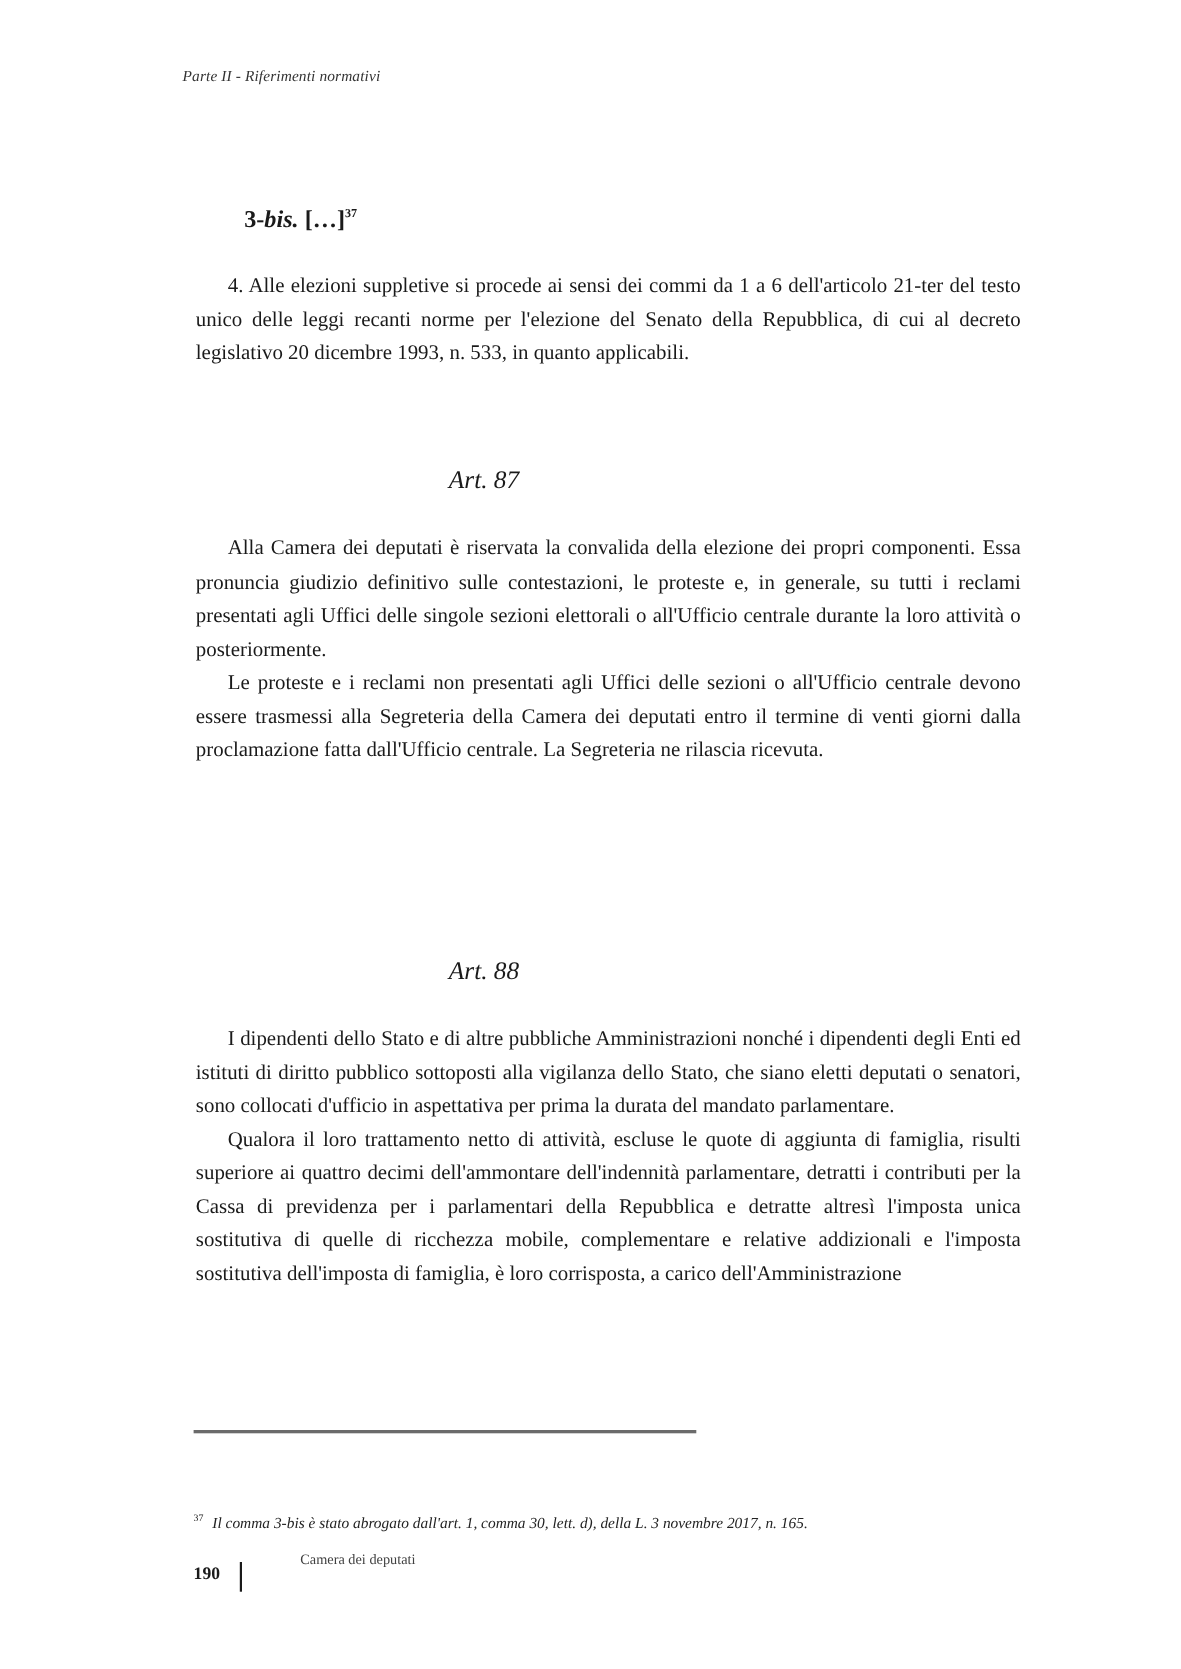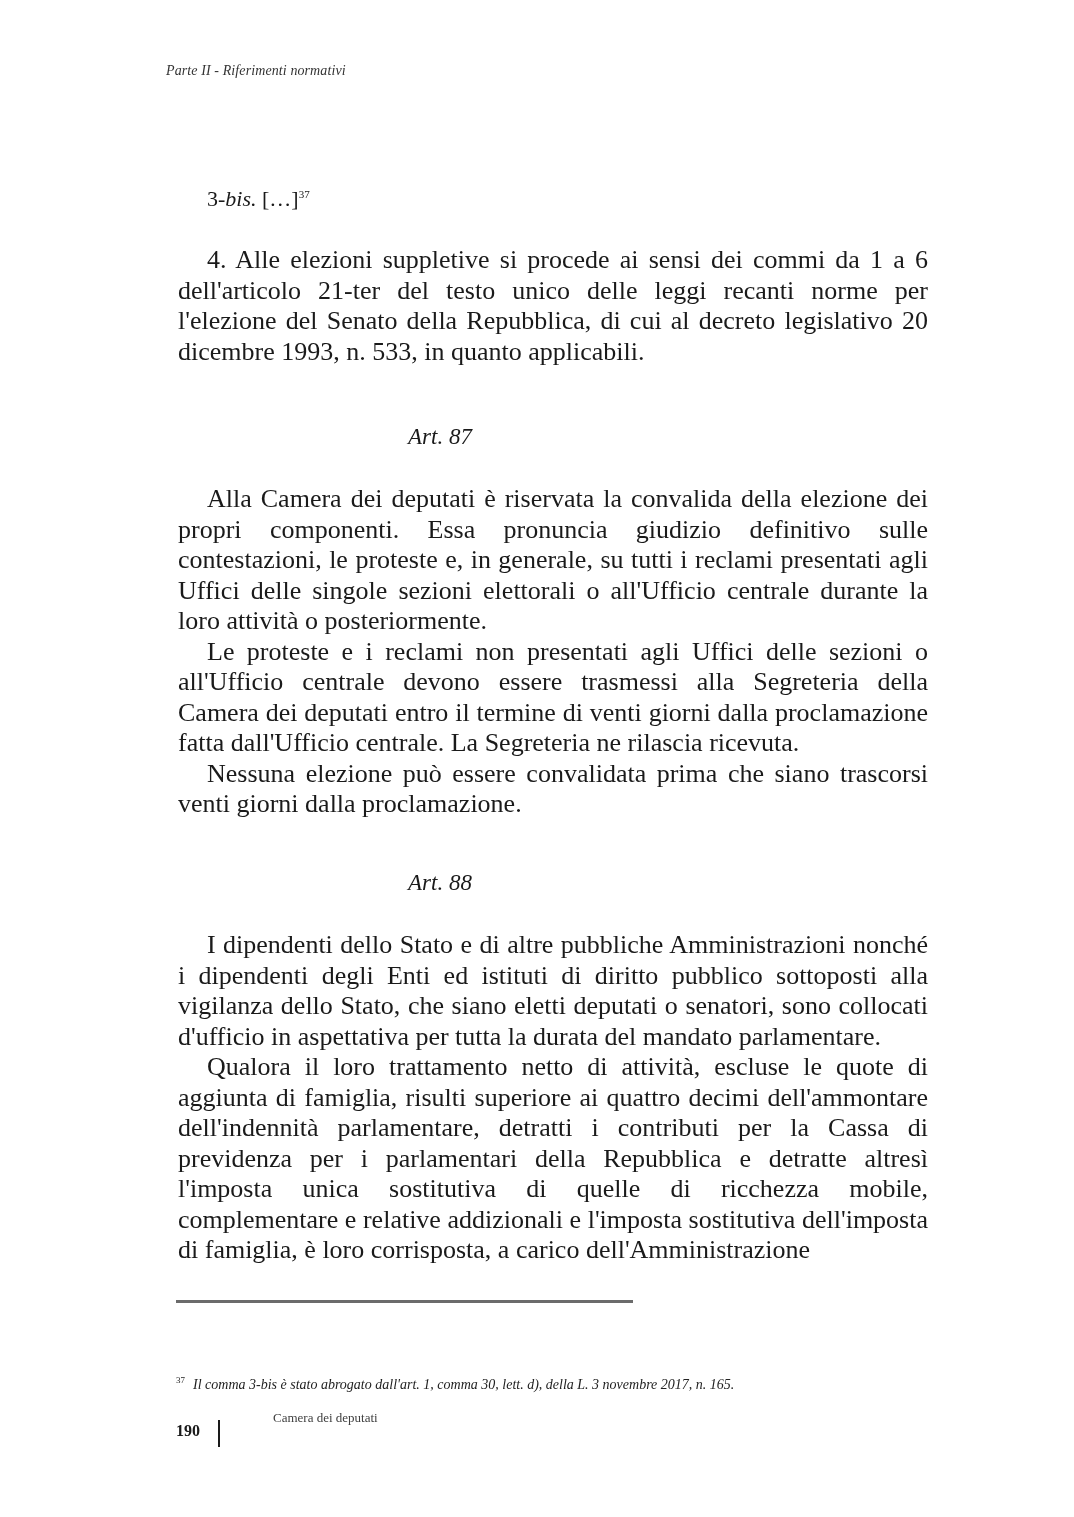--- a/index.html
+++ b/index.html
@@ -1,22 +1,22 @@
 <!DOCTYPE html>
 <html><head>
 <meta charset="utf-8">
 <style>
   html, body { margin: 0; padding: 0; background: #ffffff; }
   body { width: 1074px; height: 1517px; position: relative; overflow: hidden;
          font-family: "Liberation Serif", "DejaVu Serif", serif; color: #1a1a1a; }
   .running-head { position: absolute; left: 166px; top: 63px; font-style: italic;
                   font-size: 14px; color: #333; letter-spacing: 0.1px; text-align: center; }
-  .block { position: absolute; left: 178px; width: 750px; font-size: 26px; line-height: 30.5px; }
+  .block { position: absolute; left: 178px; width: 750px; font-size: 19px; line-height: 30.5px; }
   .para { margin: 0; text-align: justify; text-align-last: left; text-indent: 29px; }
-  .bis { left: 207px; top: 184px; font-size: 22px; }
+  .bis { left: 222px; top: 184px; font-size: 22px; font-weight: bold; }
   .bis sup { font-size: 11px; vertical-align: super; line-height: 0; }
   .art-head { position: absolute; left: 0; width: 850px; text-align: center;
               font-style: italic; font-size: 23px; padding-left: 30px; box-sizing: border-box; }
   .footnote-rule { position: absolute; left: 176px; top: 1300px; width: 457px; height: 3px; background: #6b6b6b; }
   .footnote { position: absolute; left: 176px; top: 1375px; font-size: 14px; font-style: italic; color: #222; }
   .footnote sup { font-size: 9px; font-style: normal; margin-right: 8px; }
   .page-number { position: absolute; left: 176px; top: 1422px; font-weight: bold; font-size: 16px; }
   .page-bar { position: absolute; left: 218px; top: 1420px; width: 2px; height: 27px; background: #1a1a1a; }
   .publisher { position: absolute; left: 273px; top: 1410px; font-size: 13px; color: #404040; }
 </style>
@@ -31,27 +31,26 @@
 
 <div class="block" style="top:245px;">
   <p class="para">4. Alle elezioni suppletive si procede ai sensi dei commi da 1 a 6 dell'articolo 21-ter del testo unico delle leggi recanti norme per l'elezione del Senato della Repubblica, di cui al decreto legislativo 20 dicembre 1993, n. 533, in quanto applicabili.</p>
 </div>
 
 <div class="art-head" style="top:424px;">Art. 87</div>
 
 <div class="block" style="top:484px;">
   <p class="para">Alla Camera dei deputati è riservata la convalida della elezione dei propri componenti. Essa pronuncia giudizio definitivo sulle contestazioni, le proteste e, in generale, su tutti i reclami presentati agli Uffici delle singole sezioni elettorali o all'Ufficio centrale durante la loro attività o posteriormente.</p>
   <p class="para">Le proteste e i reclami non presentati agli Uffici delle sezioni o all'Ufficio centrale devono essere trasmessi alla Segreteria della Camera dei deputati entro il termine di venti giorni dalla proclamazione fatta dall'Ufficio centrale. La Segreteria ne rilascia ricevuta.</p>
-  <p class="para">Nessuna elezione può essere convalidata prima che siano trascorsi venti giorni dalla proclamazione.</p>
 </div>
 
 <div class="art-head" style="top:870px;">Art. 88</div>
 
 <div class="block" style="top:930px;">
-  <p class="para">I dipendenti dello Stato e di altre pubbliche Amministrazioni nonché i dipendenti degli Enti ed istituti di diritto pubblico sottoposti alla vigilanza dello Stato, che siano eletti deputati o senatori, sono collocati d'ufficio in aspettativa per tutta la durata del mandato parlamentare.</p>
+  <p class="para">I dipendenti dello Stato e di altre pubbliche Amministrazioni nonché i dipendenti degli Enti ed istituti di diritto pubblico sottoposti alla vigilanza dello Stato, che siano eletti deputati o senatori, sono collocati d'ufficio in aspettativa per prima la durata del mandato parlamentare.</p>
   <p class="para">Qualora il loro trattamento netto di attività, escluse le quote di aggiunta di famiglia, risulti superiore ai quattro decimi dell'ammontare dell'indennità parlamentare, detratti i contributi per la Cassa di previdenza per i parlamentari della Repubblica e detratte altresì l'imposta unica sostitutiva di quelle di ricchezza mobile, complementare e relative addizionali e l'imposta sostitutiva dell'imposta di famiglia, è loro corrisposta, a carico dell'Amministrazione</p>
 </div>
 
 <div class="footnote-rule"></div>
 <div class="footnote">
   <sup>37</sup><span>Il comma 3-bis è stato abrogato dall'art. 1, comma 30, lett. d), della L. 3 novembre 2017, n. 165.</span>
 </div>
 
 <div class="page-number">190</div>
 <div class="page-bar"></div>

